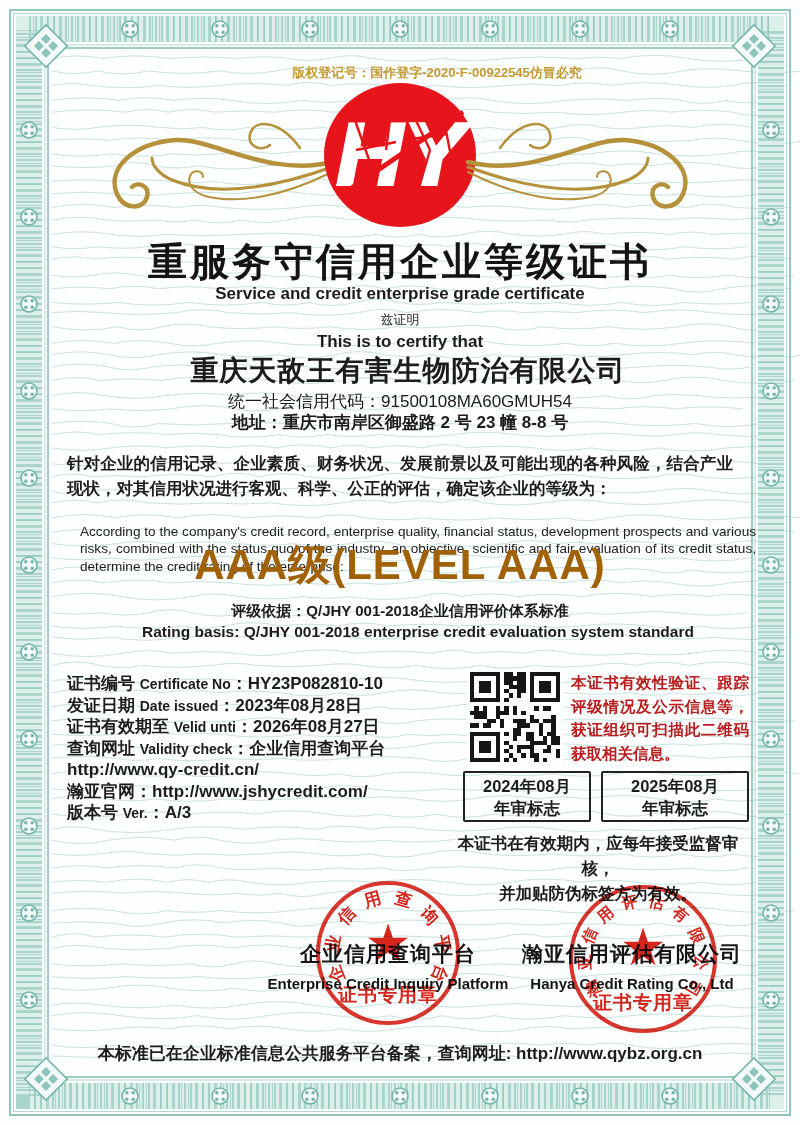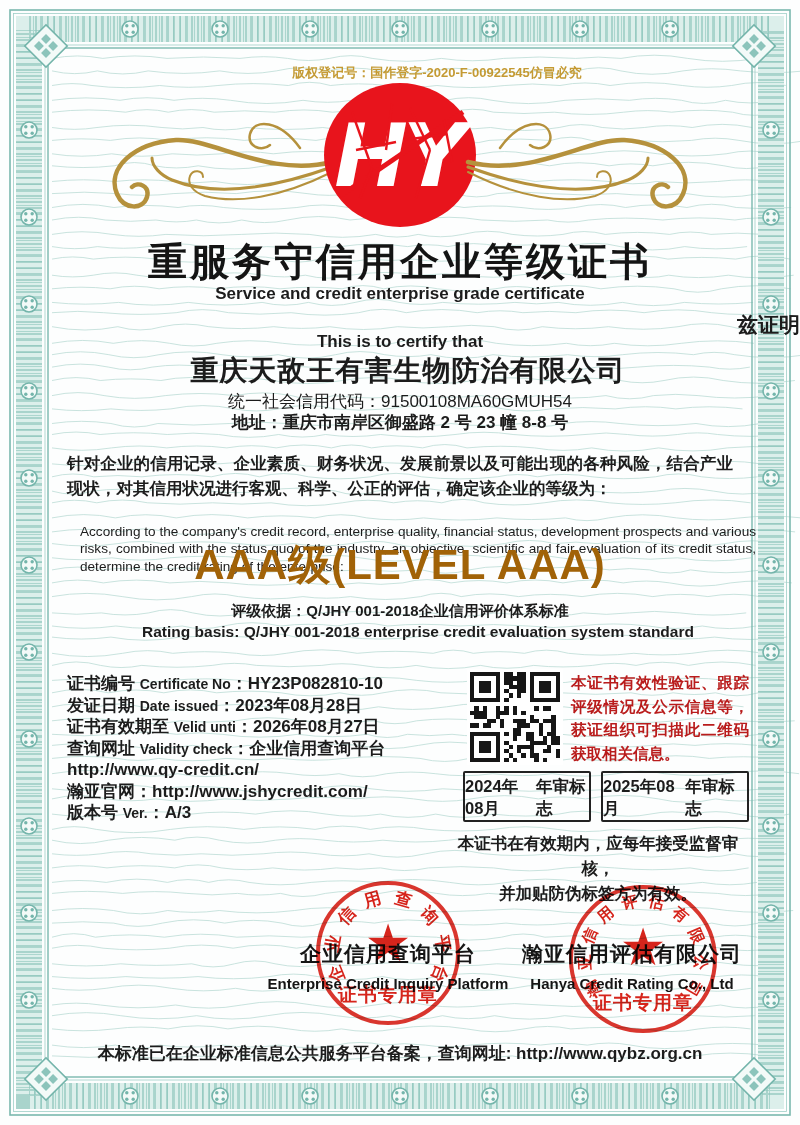--- a/index.html
+++ b/index.html
@@ -5,40 +5,40 @@
 <style>
   html,body{margin:0;padding:0;background:#ffffff;}
   .page{position:relative;width:800px;height:1125px;background:#fdfefe;overflow:hidden;
         font-family:"Liberation Sans","DejaVu Sans",sans-serif;}
   .decor{position:absolute;left:0;top:0;z-index:0;}
   .t{position:absolute;color:#1c1c1c;z-index:2;white-space:nowrap;}
   .center{left:0;right:0;text-align:center;}
   .copyright{top:64px;font-size:13px;font-weight:600;color:#c49a33;padding-left:74px;}
   .title-zh{top:235px;font-size:39px;font-weight:bold;letter-spacing:3px;color:#141414;}
   .title-en{top:284px;font-size:17px;font-weight:600;}
-  .certify-zh{top:311px;font-size:21px;font-weight:700;text-align:right;}
+  .certify-zh{top:311px;font-size:13px;font-weight:400;}
   .certify-en{top:332px;font-size:17px;font-weight:600;}
   .company{top:352px;font-size:28px;font-weight:bold;letter-spacing:1px;margin-left:16px;}
   .code{top:390px;font-size:17px;font-weight:400;}
   .addr{top:411px;font-size:17px;font-weight:600;}
   .para{white-space:normal;text-align:justify;}
   .eval-zh{top:451px;left:67px;width:666px;font-size:16.5px;line-height:25px;font-weight:600;}
   .eval-en{top:523px;left:67px;width:676px;font-size:13.6px;line-height:17.4px;font-weight:500;margin-left:13px;}
   .rating{top:529px;font-size:42px;font-weight:bold;color:#a16207;letter-spacing:1px;margin-top:8px;}
   .basis-zh{top:602px;font-size:15px;font-weight:600;}
   .basis-en{top:623px;font-size:15.5px;font-weight:600;padding-left:36px;}
   .details{position:absolute;left:67px;top:673px;z-index:2;font-size:17px;font-weight:600;color:#1c1c1c;}
   .detail-line{height:21.5px;line-height:21.5px;white-space:nowrap;}
   .detail-line .en{font-size:14px;}
   .qr-box{position:absolute;left:467px;top:669px;width:96px;height:96px;background:#ffffff;
           z-index:2;display:flex;align-items:center;justify-content:center;}
   .qr-note{position:absolute;left:571px;top:671px;width:178px;font-size:15.5px;line-height:23.5px;
            font-weight:600;color:#b91c1c;text-align:justify;z-index:2;}
   .year-box{position:absolute;top:771px;height:51px;border:2.5px solid #222;border-radius:2px;
-            box-sizing:border-box;display:flex;align-items:center;justify-content:center;
+            box-sizing:border-box;display:flex;flex-direction:column;align-items:center;justify-content:center;
             font-size:16.5px;line-height:22px;font-weight:600;color:#1c1c1c;z-index:2;}
   .year-box-1{left:463px;width:128px;}
   .year-box-2{left:601px;width:148px;}
   .supervision{position:absolute;left:448px;top:831px;width:300px;text-align:center;font-size:16.5px;
                line-height:25px;font-weight:600;color:#1c1c1c;z-index:2;}
   .issuer{position:absolute;top:940px;text-align:center;z-index:2;color:#151515;}
   .issuer-0{left:258px;width:260px;}
   .issuer-1{left:503px;width:258px;}
   .issuer-zh{font-size:21px;font-weight:bold;letter-spacing:1px;}
   .issuer-en{font-size:15px;font-weight:600;margin-top:7px;}

